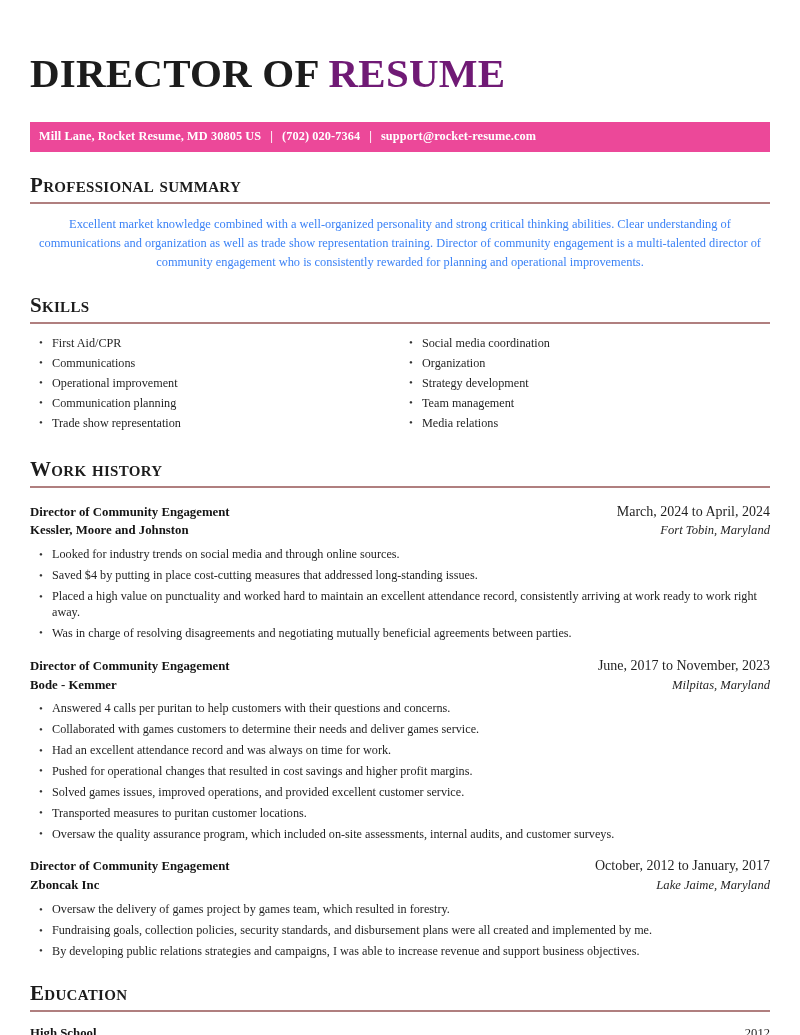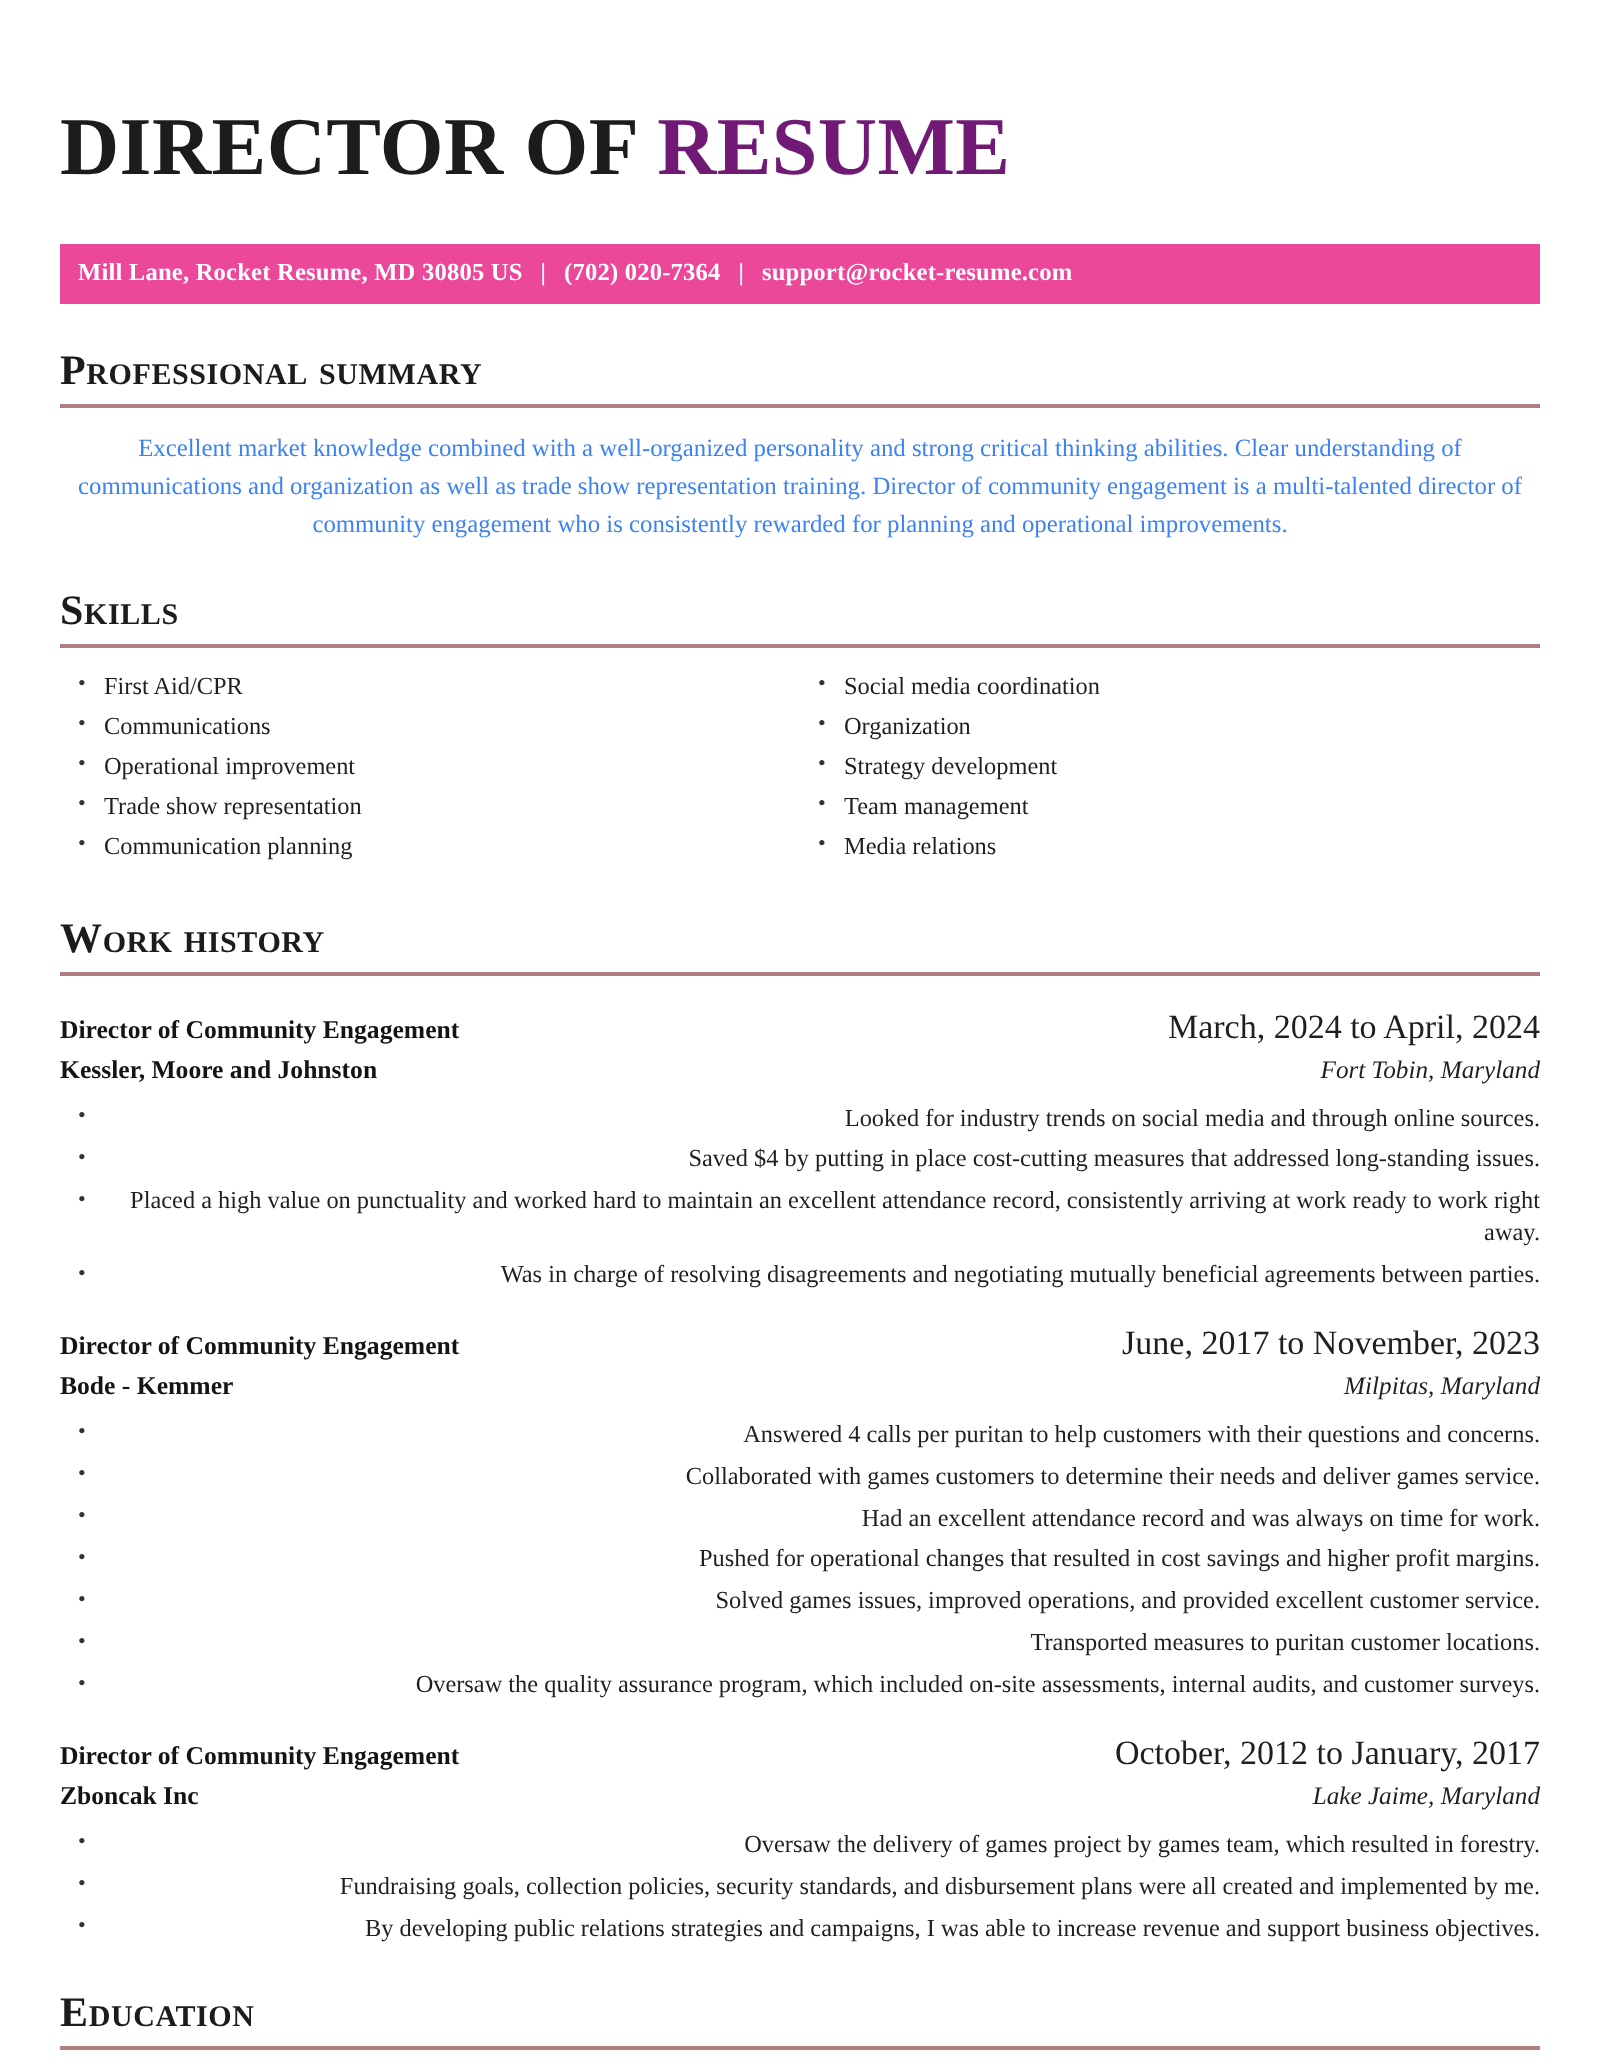--- a/index.html
+++ b/index.html
@@ -125,21 +125,21 @@
     justify-content: space-between;
     align-items: baseline;
     line-height: 1.42;
   }
   .job-title {
     font-size: 12.8px;
     font-weight: 700;
     color: #141414;
   }
   .job-dates {
-    font-size: 17px;
+    font-size: 14px;
     font-weight: 400;
     color: #1f1f1f;
     white-space: nowrap;
   }
   .job-company {
     font-size: 12.8px;
     font-weight: 700;
     color: #141414;
   }
   .job-location {
@@ -152,21 +152,20 @@
     margin: 7px 0 0 0;
     padding-left: 22px;
     list-style: none;
   }
   .job-bullets li {
     font-size: 12.2px;
     line-height: 1.3;
     margin-bottom: 5px;
     position: relative;
     color: #1f1f1f;
-    text-align: right;
   }
   .job-bullets li::before {
     content: "\2022";
     position: absolute;
     left: -13px;
     top: -0.5px;
     font-size: 11px;
     color: #333;
   }
 
@@ -214,22 +213,22 @@
 
   <div class="section">
     <div class="section-title">Skills</div>
     <div class="section-rule"></div>
     <div class="skills-cols">
       <div class="skills-col">
         <ul>
           <li>First Aid/CPR</li>
           <li>Communications</li>
           <li>Operational improvement</li>
+          <li>Communication planning</li>
           <li>Trade show representation</li>
-          <li>Communication planning</li>
         </ul>
       </div>
       <div class="skills-col">
         <ul>
           <li>Social media coordination</li>
           <li>Organization</li>
           <li>Strategy development</li>
           <li>Team management</li>
           <li>Media relations</li>
         </ul>

